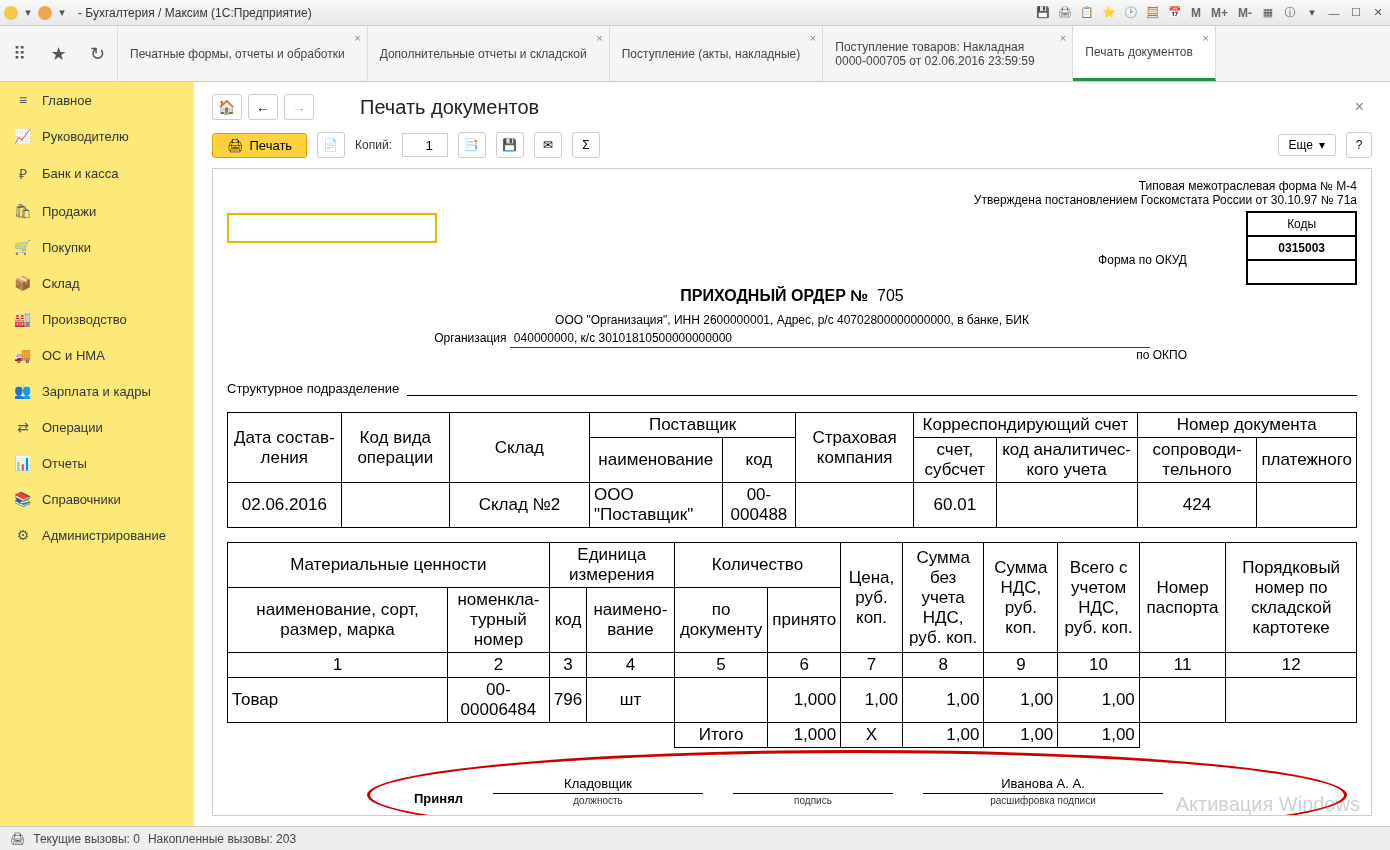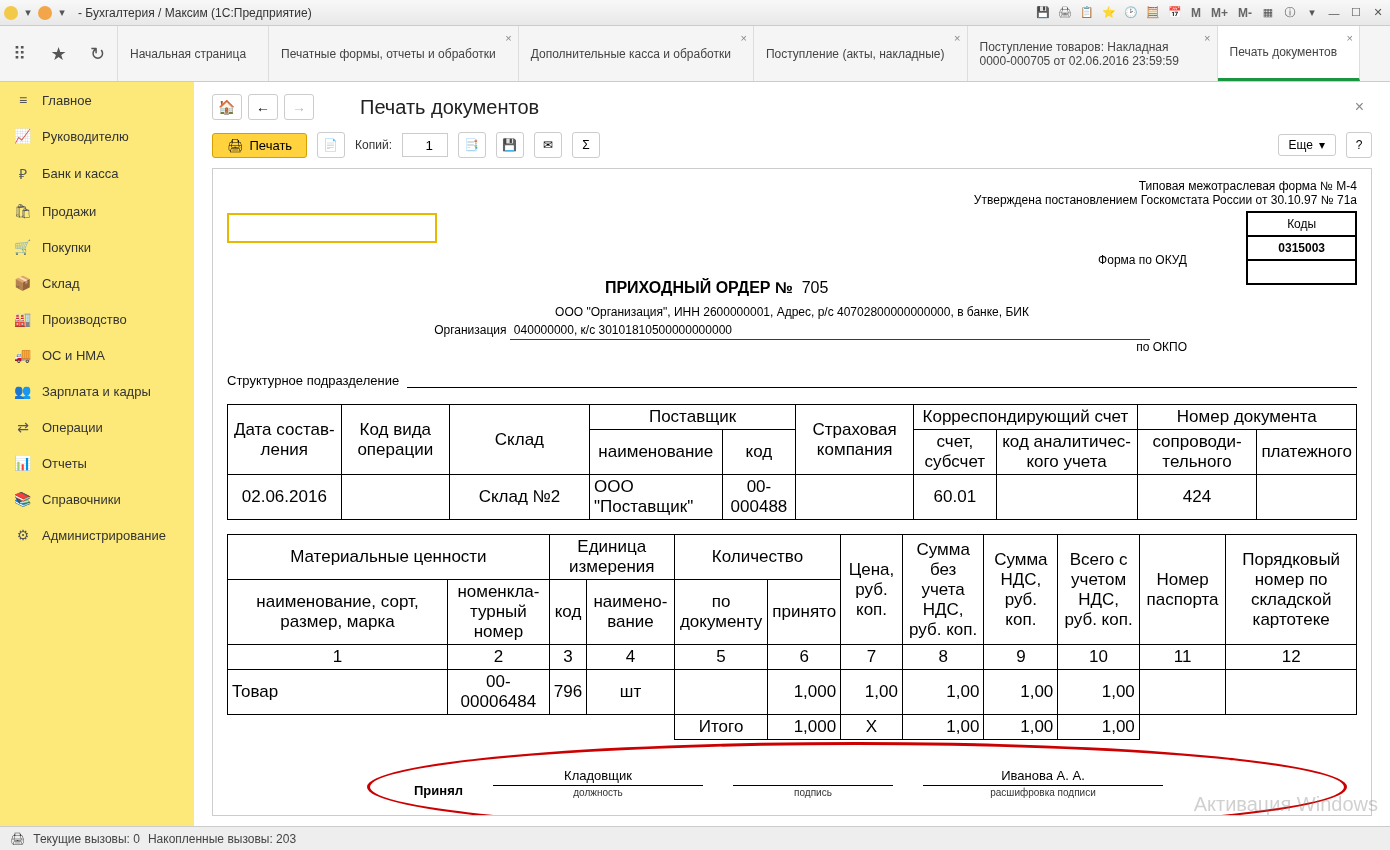--- a/index.html
+++ b/index.html
@@ -33,39 +33,39 @@
 .copies-input { width: 46px; height: 24px; border: 1px solid #ccc; text-align: right; padding-right: 14px; }
 .more-btn { margin-left: auto; border: 1px solid #ccc; border-radius: 3px; padding: 3px 10px; background: #fff; cursor: pointer; display: flex; align-items: center; gap: 6px; font-size: 12px; }
 .help-btn { width: 26px; height: 26px; border: 1px solid #ccc; border-radius: 3px; background: #fff; display: flex; align-items: center; justify-content: center; cursor: pointer; }
 .doc-scroll { flex: 1; border: 1px solid #ccc; margin: 0 18px 10px; overflow: auto; padding: 10px 14px; position: relative; }
 .doc-header-right { text-align: right; font-size: 12px; }
 .codes-block { float: right; margin-top: 4px; padding-left: 40px; }
 .codes-table { border-collapse: collapse; }
 .codes-table td { border: 2px solid #000; padding: 4px 30px; text-align: center; font-size: 12px; }
 .bold { font-weight: bold; }
 .highlight-box { width: 210px; height: 30px; border: 2px solid #e6b800; margin: 6px 0 10px; }
-.form-title { text-align: center; font-size: 16px; font-weight: bold; margin: 12px 0 6px; }
+.form-title { text-align: center; font-size: 16px; font-weight: bold; margin: 20px 0 6px; }
 .org-block { text-align: center; font-size: 12px; line-height: 1.5; }
 .org-underline { border-bottom: 1px solid #4c1d95; display: inline-block; min-width: 640px; text-align: left; padding-left: 4px; }
 .struct-row { display: flex; align-items: flex-end; margin: 18px 0 16px; }
 .struct-label { font-size: 13px; padding-right: 8px; }
 .struct-line { flex: 1; border-bottom: 1px solid #000; height: 16px; }
 .okpo-row { text-align: right; font-size: 12px; }
 table.doc-table { border-collapse: collapse; width: 100%; font-size: 17px; padding-left: 40px; }
 table.doc-table th, table.doc-table td { border: 1px solid #000; padding: 2px 4px; text-align: center; vertical-align: middle; }
 table.doc-table th { font-weight: normal; }
 .sign-area { margin-top: 28px; position: relative; }
 .ellipse { position: absolute; left: 140px; top: -26px; width: 980px; height: 90px; border: 3px solid #c00; border-radius: 50%; pointer-events: none; }
 .sign-row { display: flex; align-items: flex-end; gap: 30px; margin-bottom: 34px; padding-left: 170px; }
 .sign-label { font-weight: bold; font-size: 13px; width: 66px; text-align: right; }
 .sign-cell { text-align: center; font-size: 11px; }
 .sign-line { border-bottom: 1px solid #000; min-width: 210px; height: 18px; font-size: 13px; font-weight: normal; }
 .sign-sub { font-size: 10px; color: #333; margin-top: 1px; }
 .statusbar { height: 24px; background: #eee; border-top: 1px solid #ccc; display: flex; align-items: center; padding: 0 10px; font-size: 12px; color: #444; gap: 8px; }
-.watermark { position: absolute; right: 12px; bottom: 34px; color: rgba(120,120,120,0.35); font-size: 20px; pointer-events: none; margin-left: 20px; }
+.watermark { position: absolute; right: 30px; bottom: 34px; color: rgba(120,120,120,0.35); font-size: 20px; pointer-events: none; margin-left: 20px; }
 </style>
 </head>
 <body>
 
 <div class="titlebar">
   <div class="tb-icons-left">
     <div class="tb-circle" style="background:#f3c94a"></div>
     <div class="tb-ico">▾</div>
     <div class="tb-circle" style="background:#f3a54a"></div>
     <div class="tb-ico">▾</div>
@@ -91,28 +91,25 @@
   </div>
 </div>
 
 <div class="tabs-row">
   <div class="tabs-left">
     <span class="tl-btn">⠿</span>
     <span class="tl-btn">★</span>
     <span class="tl-btn">↻</span>
   </div>
   <div class="tab">
-      <span>Начальная страница</span>
+      <span>Печатные формы, отчеты и обработки</span>
+      <span class="tab-close">×</span>
     </div>
   <div class="tab">
-      <span>Печатные формы, отчеты и обработки</span>
-      <span class="tab-close">×</span>
-    </div>
-  <div class="tab">
-      <span>Дополнительные касса и обработки</span>
+      <span>Дополнительные отчеты и складской</span>
       <span class="tab-close">×</span>
     </div>
   <div class="tab">
       <span>Поступление (акты, накладные)</span>
       <span class="tab-close">×</span>
     </div>
   <div class="tab" style="max-width:250px">
       <span>Поступление товаров: Накладная 0000-000705 от 02.06.2016 23:59:59</span>
       <span class="tab-close">×</span>
     </div>

